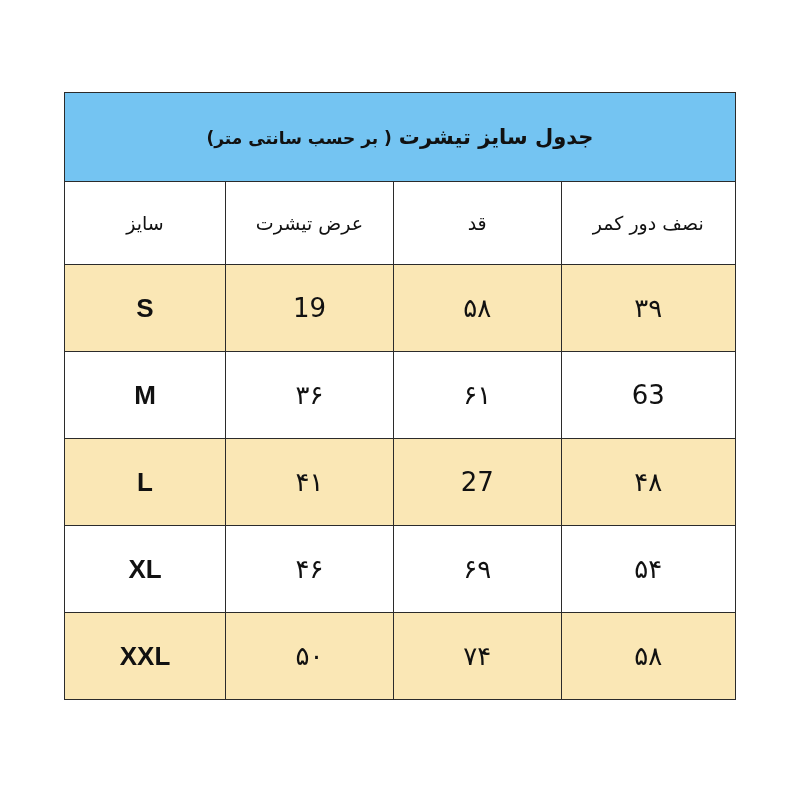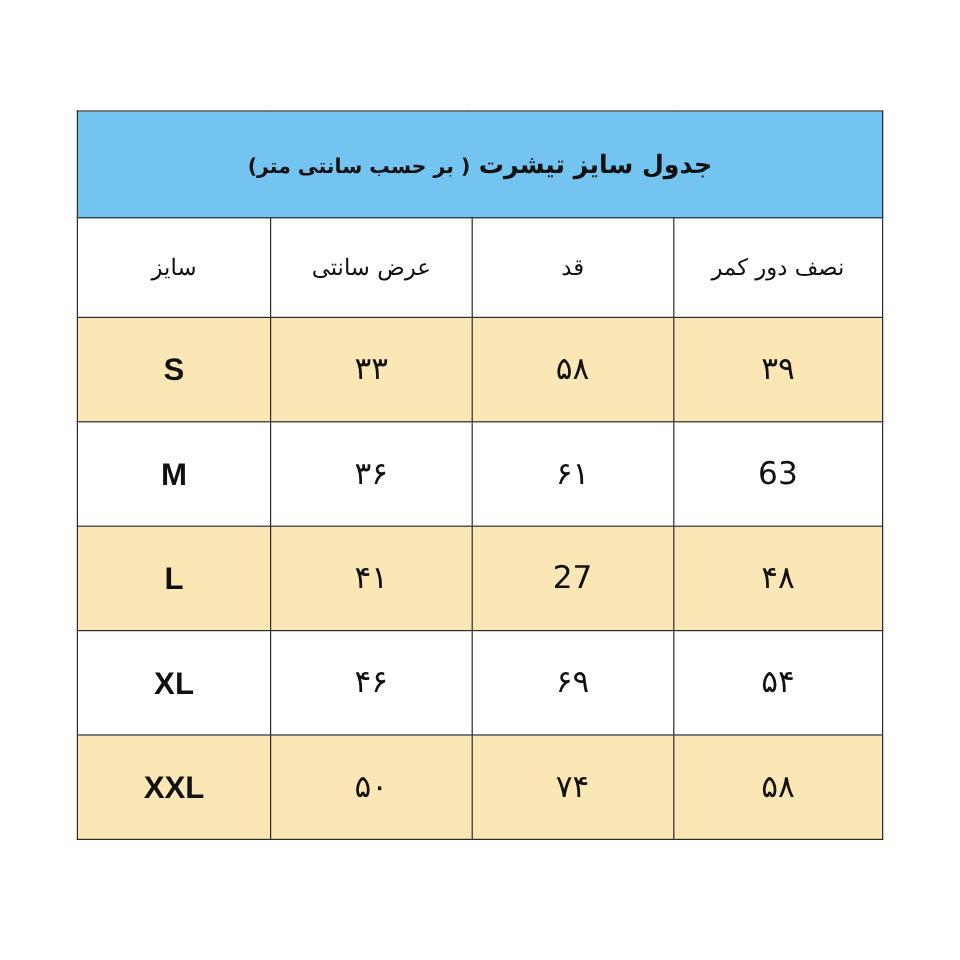--- a/index.html
+++ b/index.html
@@ -104,28 +104,28 @@
       <tbody>
         <tr>
           <td class="title-cell" colspan="4">
             <span class="title-main">جدول سایز تیشرت</span>
             <span class="title-sub">( بر حسب سانتی متر)</span>
           </td>
         </tr>
         <tr class="header-row">
           <td>نصف دور کمر</td>
           <td>قد</td>
-          <td>عرض سانتی</td>
+          <td>عرض تیشرت</td>
           <td>سایز</td>
         </tr>
 
         <tr class="data-row shade">
           <td class="num">۳۹</td>
           <td class="num">۵۸</td>
-          <td class="num">۳۳</td>
+          <td class="num">19</td>
           <td class="size-label">S</td>
         </tr>
 
         <tr class="data-row plain">
           <td class="num">63</td>
           <td class="num">۶۱</td>
           <td class="num">۳۶</td>
           <td class="size-label">M</td>
         </tr>
 

